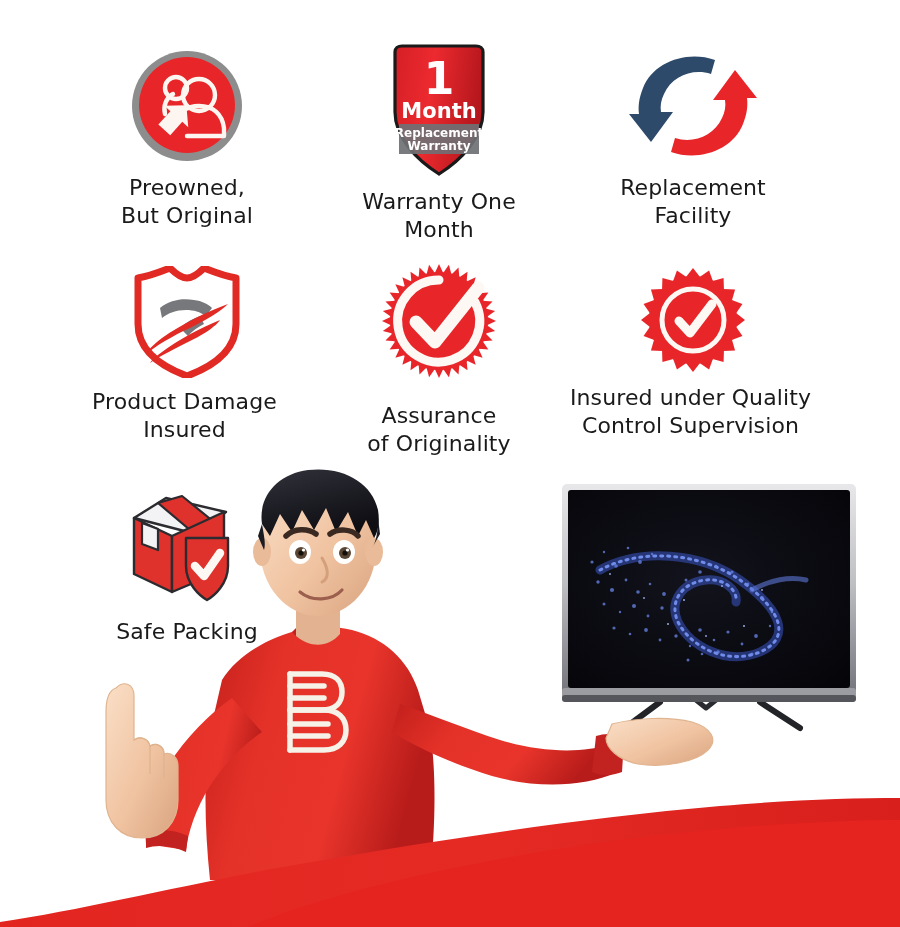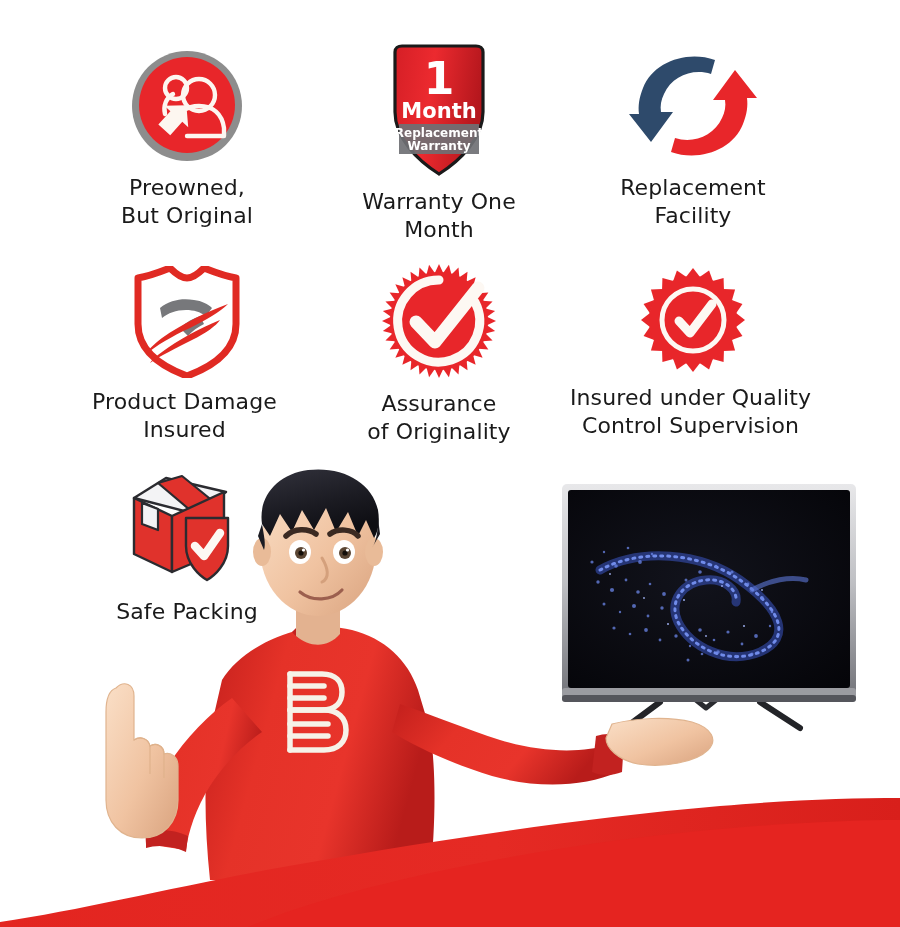--- a/index.html
+++ b/index.html
@@ -41,24 +41,24 @@
     white-space: pre-line;
     font-family: "DejaVu Sans", sans-serif;
   }
 
   
   #f-preowned   { left: 42px;  top: 48px;  }
   #f-warranty   { left: 294px; top: 42px;  }
   #f-replace    { left: 548px; top: 48px;  }
   
   #f-damage     { left: 42px;  top: 266px; }
-  #f-assurance  { left: 294px; top: 262px; }
+  #f-assurance  { left: 294px; top: 262px; gap: 12px; }
   #f-quality    { left: 548px; top: 266px; }
   
-  #f-packing    { left: 42px;  top: 472px; justify-content: flex-end; }
+  #f-packing    { left: 42px;  top: 492px; justify-content: flex-end; }
   #f-tempering  { left: 42px;  top: 664px; }
 
   #f-quality .feat-label { width: 300px; margin-left: -5px; }
   #f-damage  .feat-label { width: 300px; margin-left: -5px; }
 
   
   #hero {
     position: absolute;
     left: 0;
     top: 440px;

